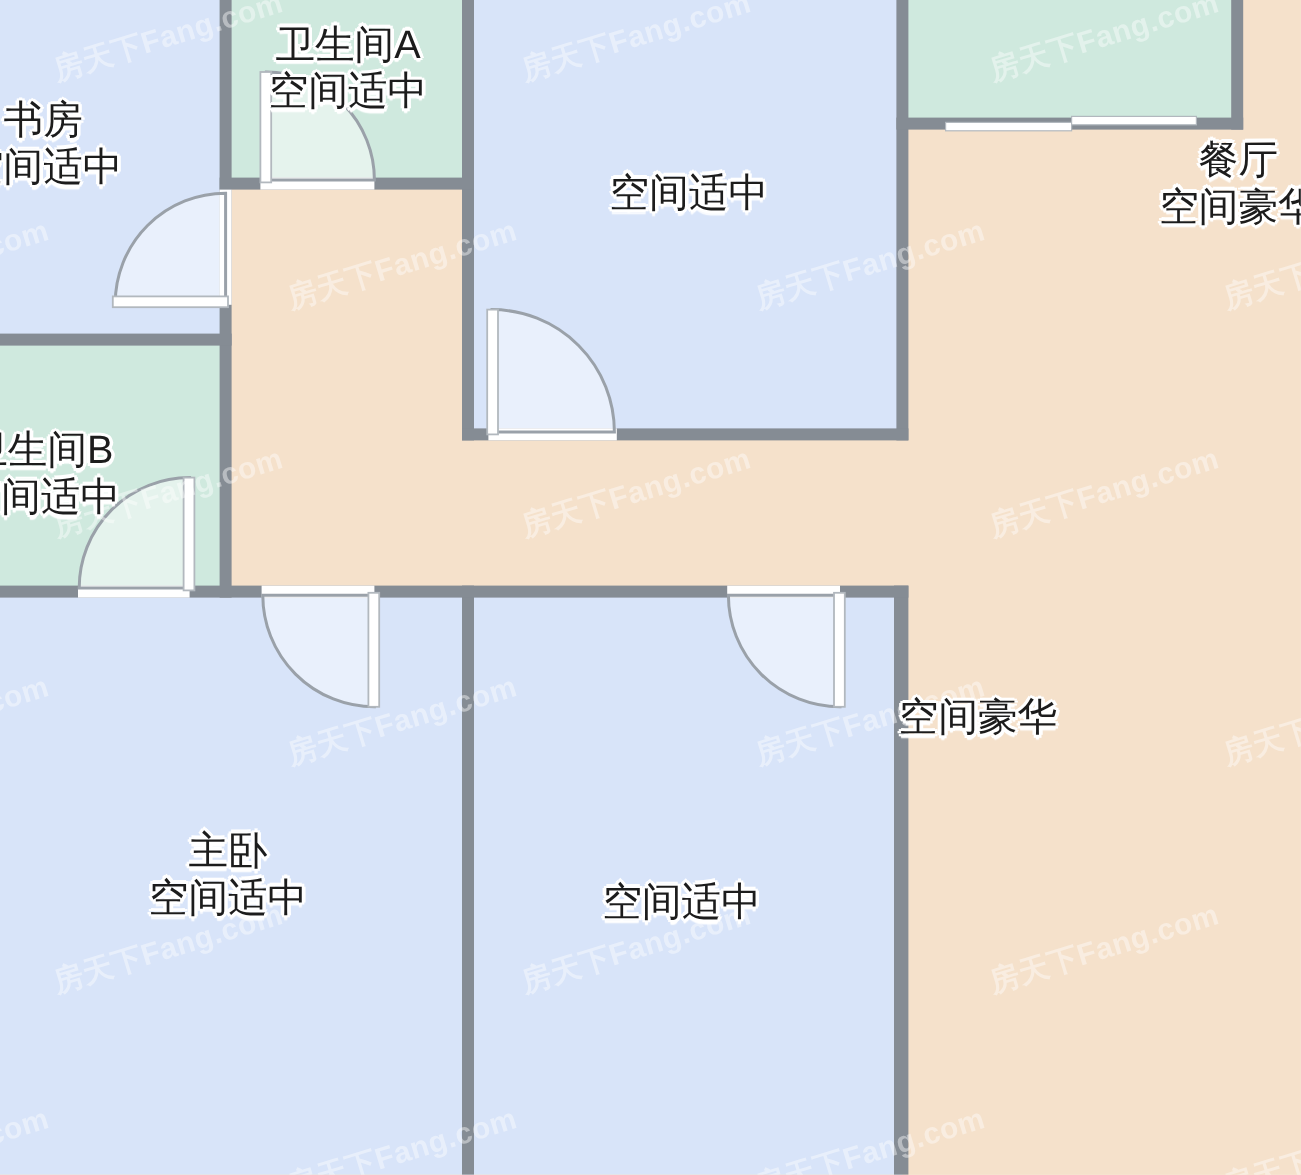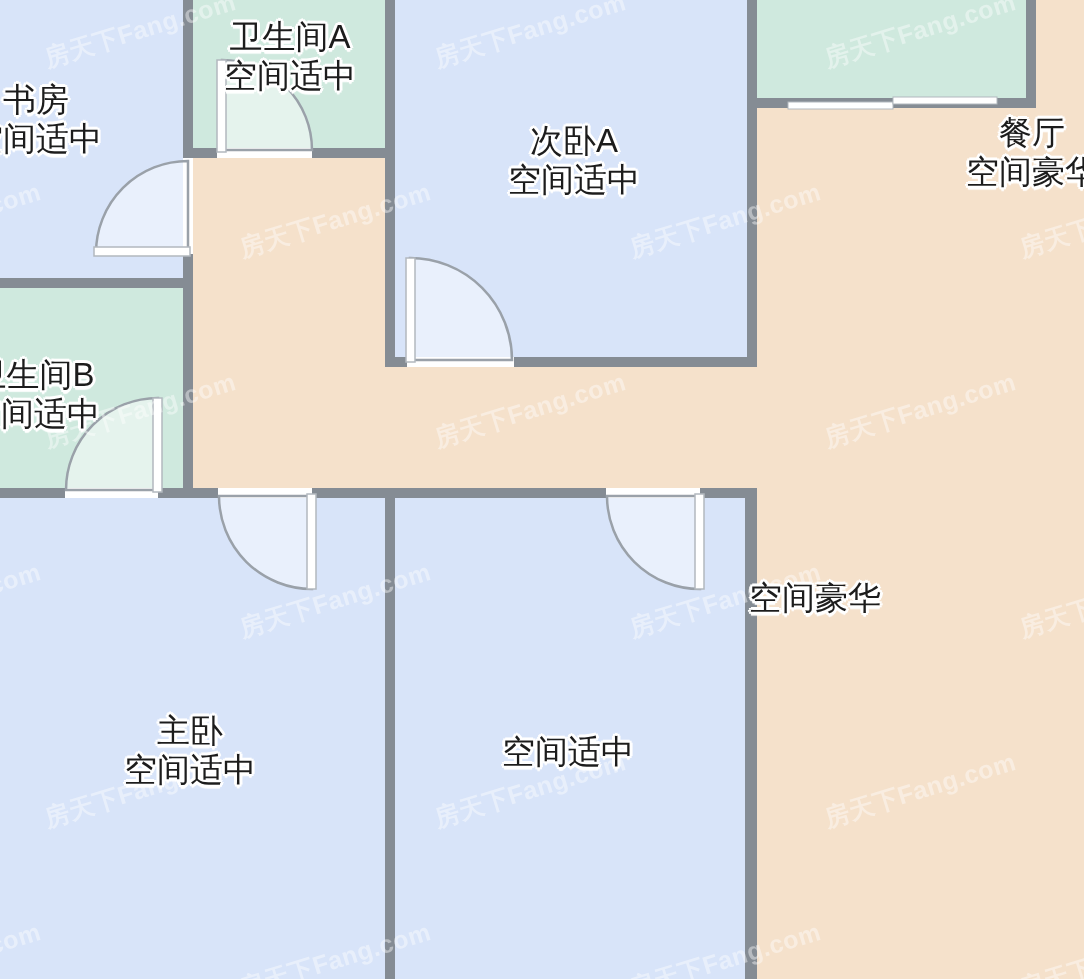--- a/index.html
+++ b/index.html
@@ -135,32 +135,31 @@
   <div class="label-layer">
     <div class="room-label" style="left:36px;top:119px">
       <div>书房</div>
       <div>空间适中</div>
     </div>
     <div class="room-label" style="left:290px;top:56px">
       <div>卫生间A</div>
       <div>空间适中</div>
     </div>
     <div class="room-label" style="left:574px;top:160px">
-      <div>次卧A</div>
       <div>空间适中</div>
     </div>
     <div class="room-label" style="left:1032px;top:152px">
       <div>餐厅</div>
       <div>空间豪华</div>
     </div>
     <div class="room-label" style="left:34px;top:394px">
       <div>卫生间B</div>
       <div>空间适中</div>
     </div>
-    <div class="room-label" style="left:190px;top:750px">
+    <div class="room-label" style="left:190px;top:728px">
       <div>主卧</div>
       <div>空间适中</div>
     </div>
     <div class="room-label" style="left:568px;top:751px">
       <div>空间适中</div>
     </div>
     <div class="room-label" style="left:815px;top:597px">
       <div>空间豪华</div>
     </div>
   </div>

